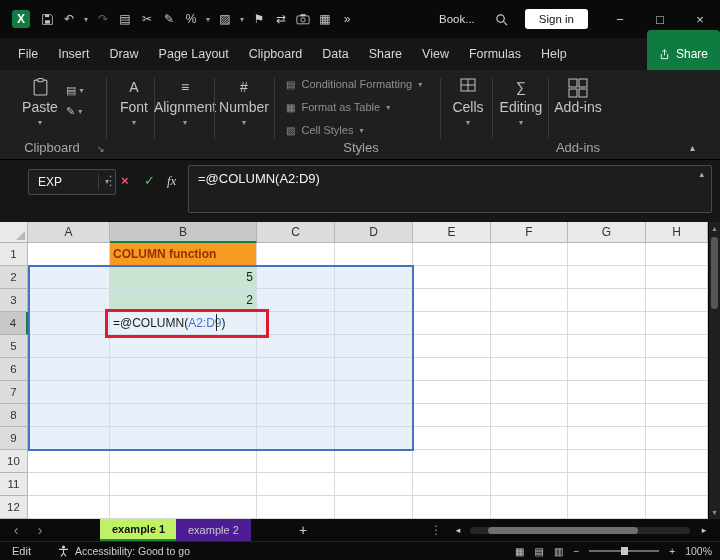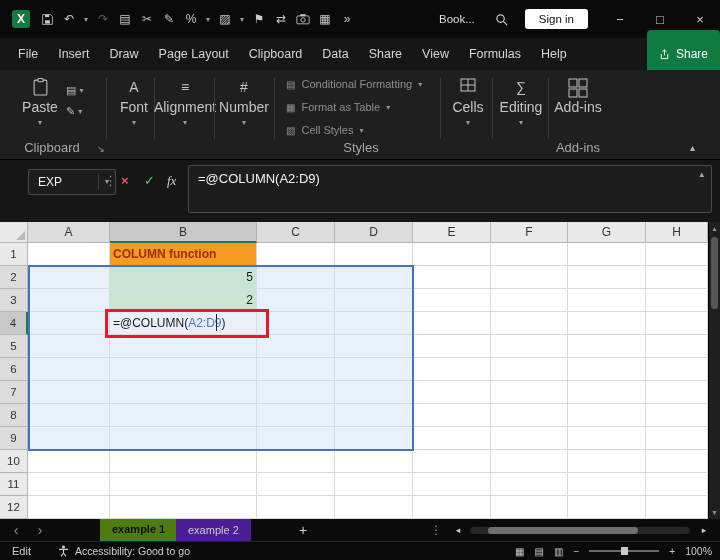--- a/index.html
+++ b/index.html
@@ -97,21 +97,21 @@
     background:#1f1f1f; border-left:1px solid #000; }
   .vscroll .va { position:absolute; left:0; width:11px; text-align:center; color:#8f8f8f; font-size:8px; }
   .vthumb { position:absolute; left:2px; top:15px; width:7px; height:72px; background:#565656; border-radius:3px; }
 
   
   .sheetbar { position:absolute; left:0; top:519px; width:720px; height:22px; background:#0b0b0b; }
   .snav { position:absolute; top:0; height:22px; width:20px; color:#8f8f8f; font-size:14px;
     display:flex; align-items:center; justify-content:center; }
   .stab { position:absolute; top:0; height:22px; display:flex; align-items:center;
     justify-content:center; font-size:11px; padding:0 12px; }
-  .stab.active { background:#4d7c0f; color:#111; font-weight:bold; border-bottom:2px solid #1f8a4e; }
+  .stab.active { background:#bef264; color:#111; font-weight:bold; border-bottom:2px solid #1f8a4e; }
   .stab.inactive { background:#4c1d95; color:#c9c9c9; }
   .addsheet { position:absolute; left:292px; top:0; width:22px; height:22px; color:#cfcfcf;
     font-size:14px; display:flex; align-items:center; justify-content:center; }
   .sdots { position:absolute; left:430px; top:0; height:22px; color:#9a9a9a; font-size:12px;
     display:flex; align-items:center; }
   .harr { position:absolute; top:0; height:22px; width:16px; color:#c9c9c9; font-size:9px;
     display:flex; align-items:center; justify-content:center; }
   .htrack { position:absolute; left:470px; top:8px; width:220px; height:7px; background:#262626; border-radius:4px; }
   .hthumb { position:absolute; left:18px; top:0; width:150px; height:7px; background:#6f6f6f; border-radius:4px; }
 

